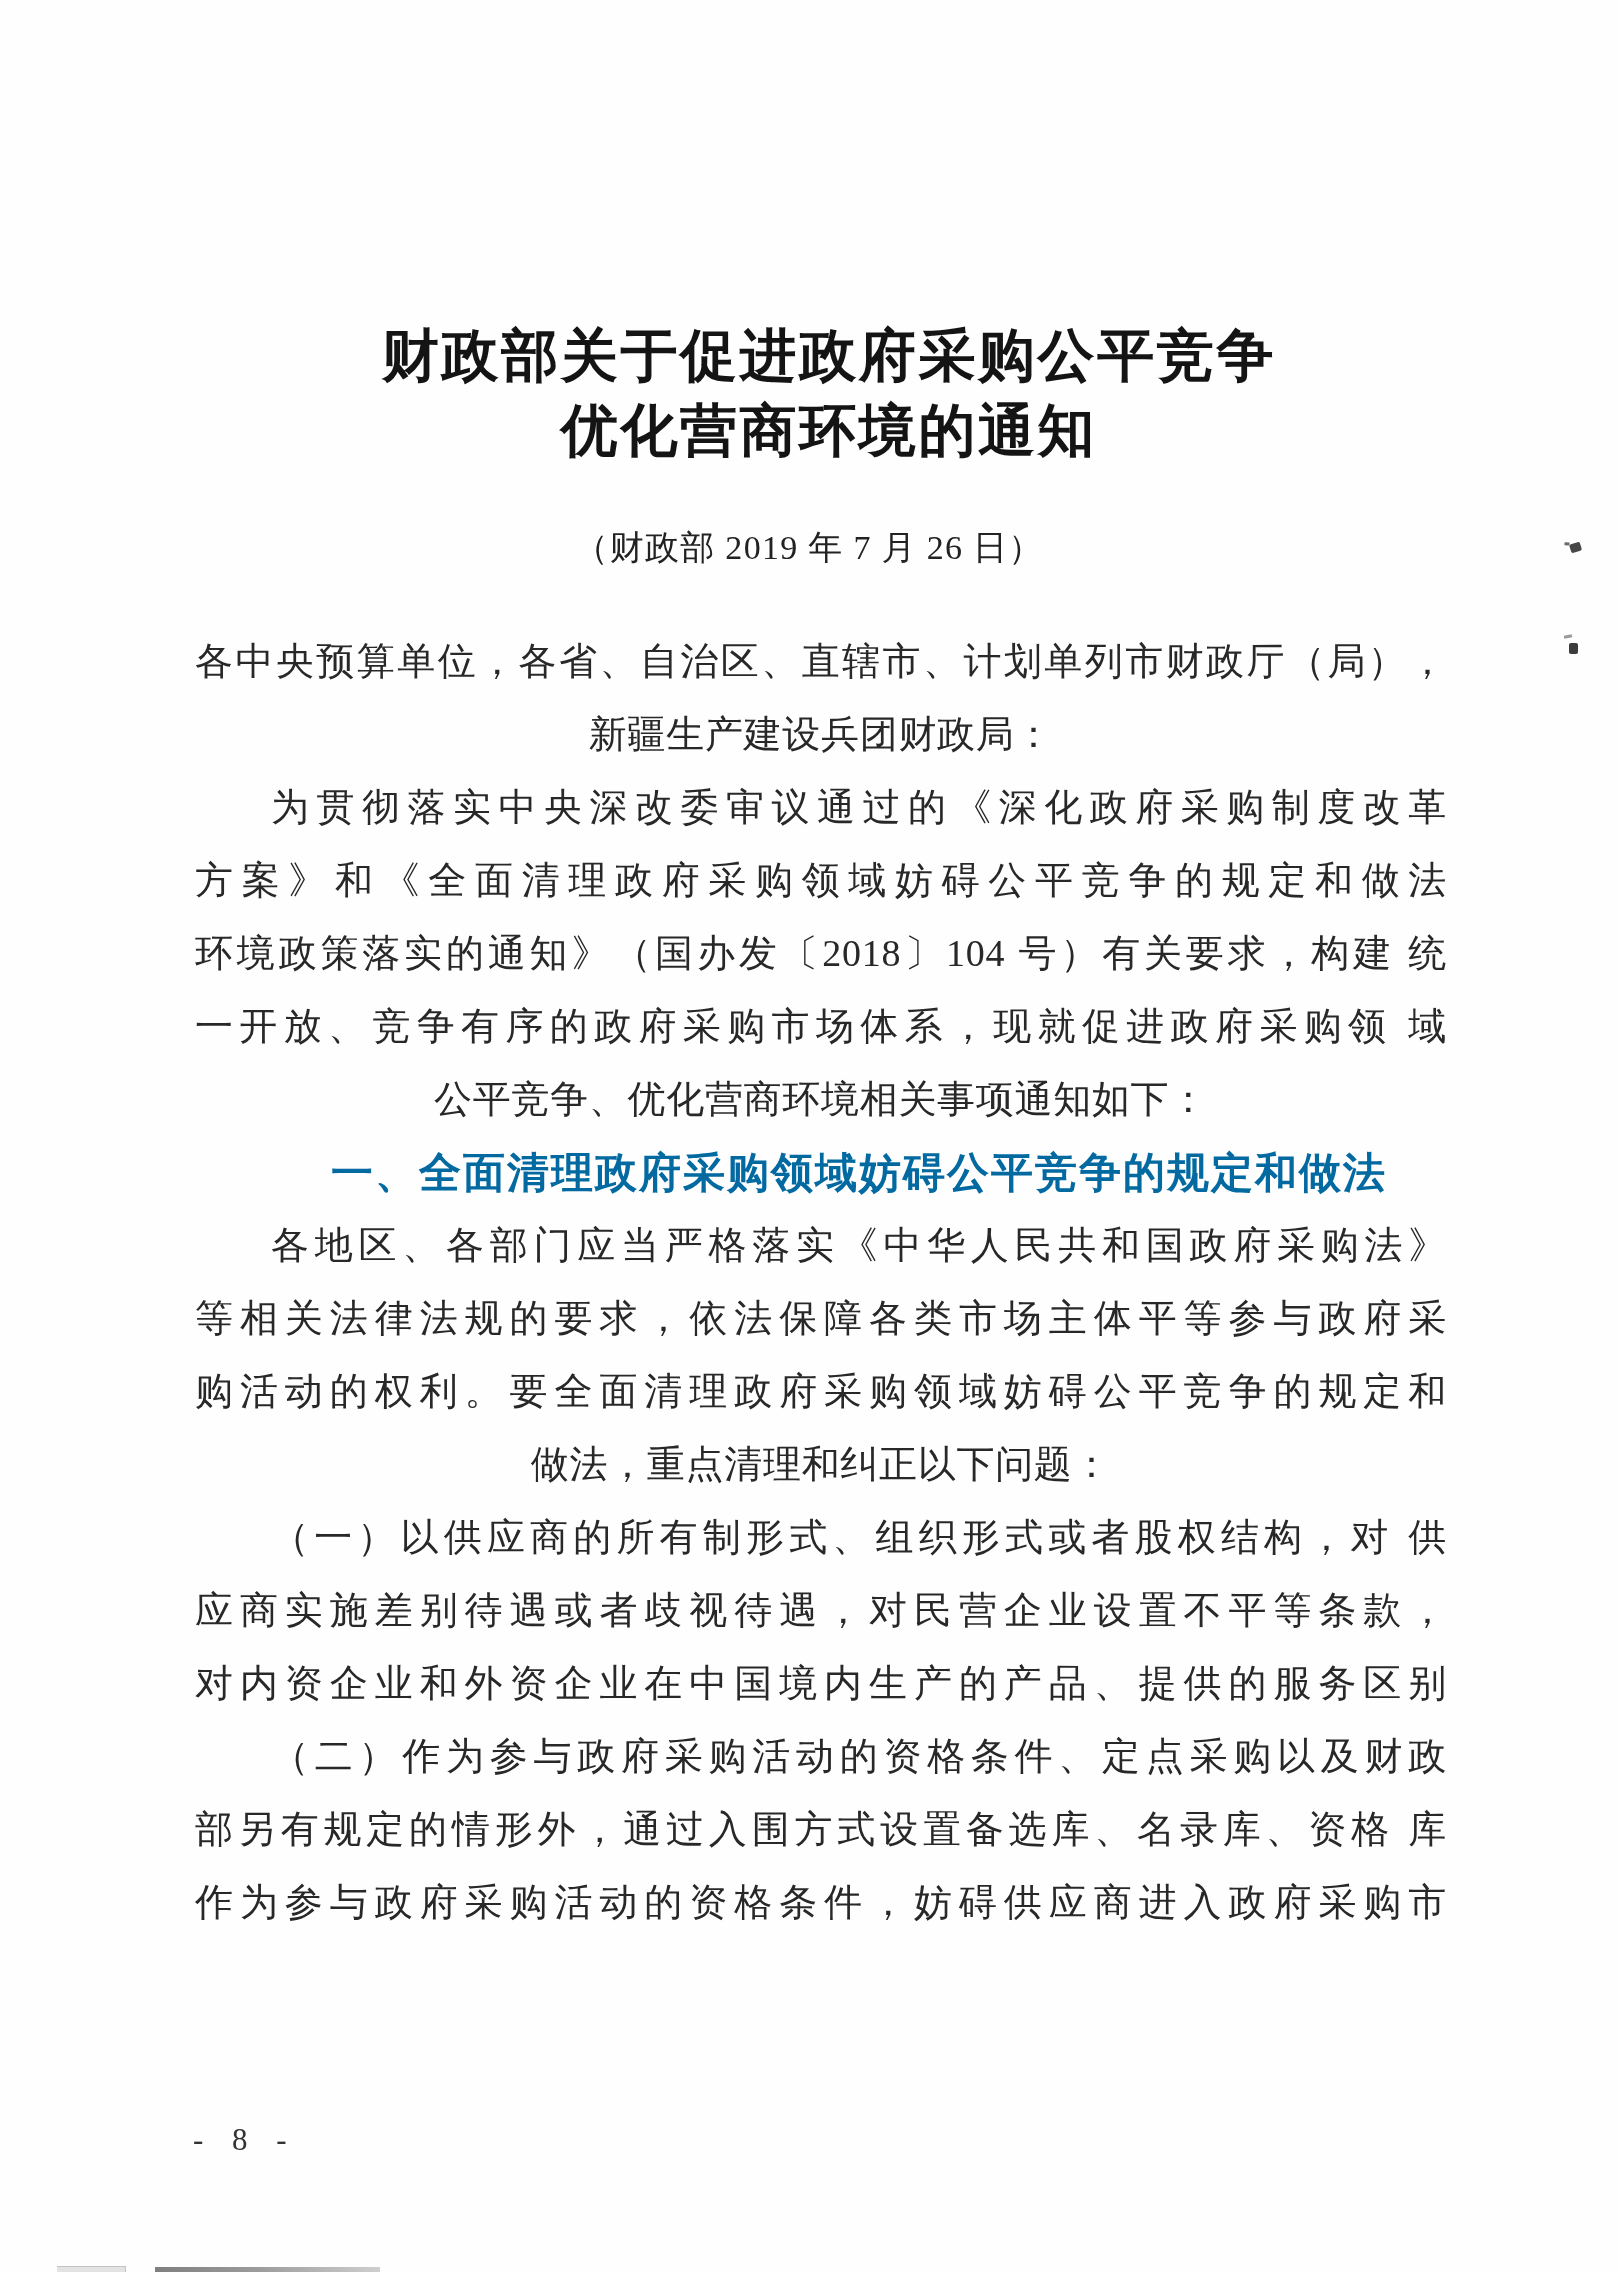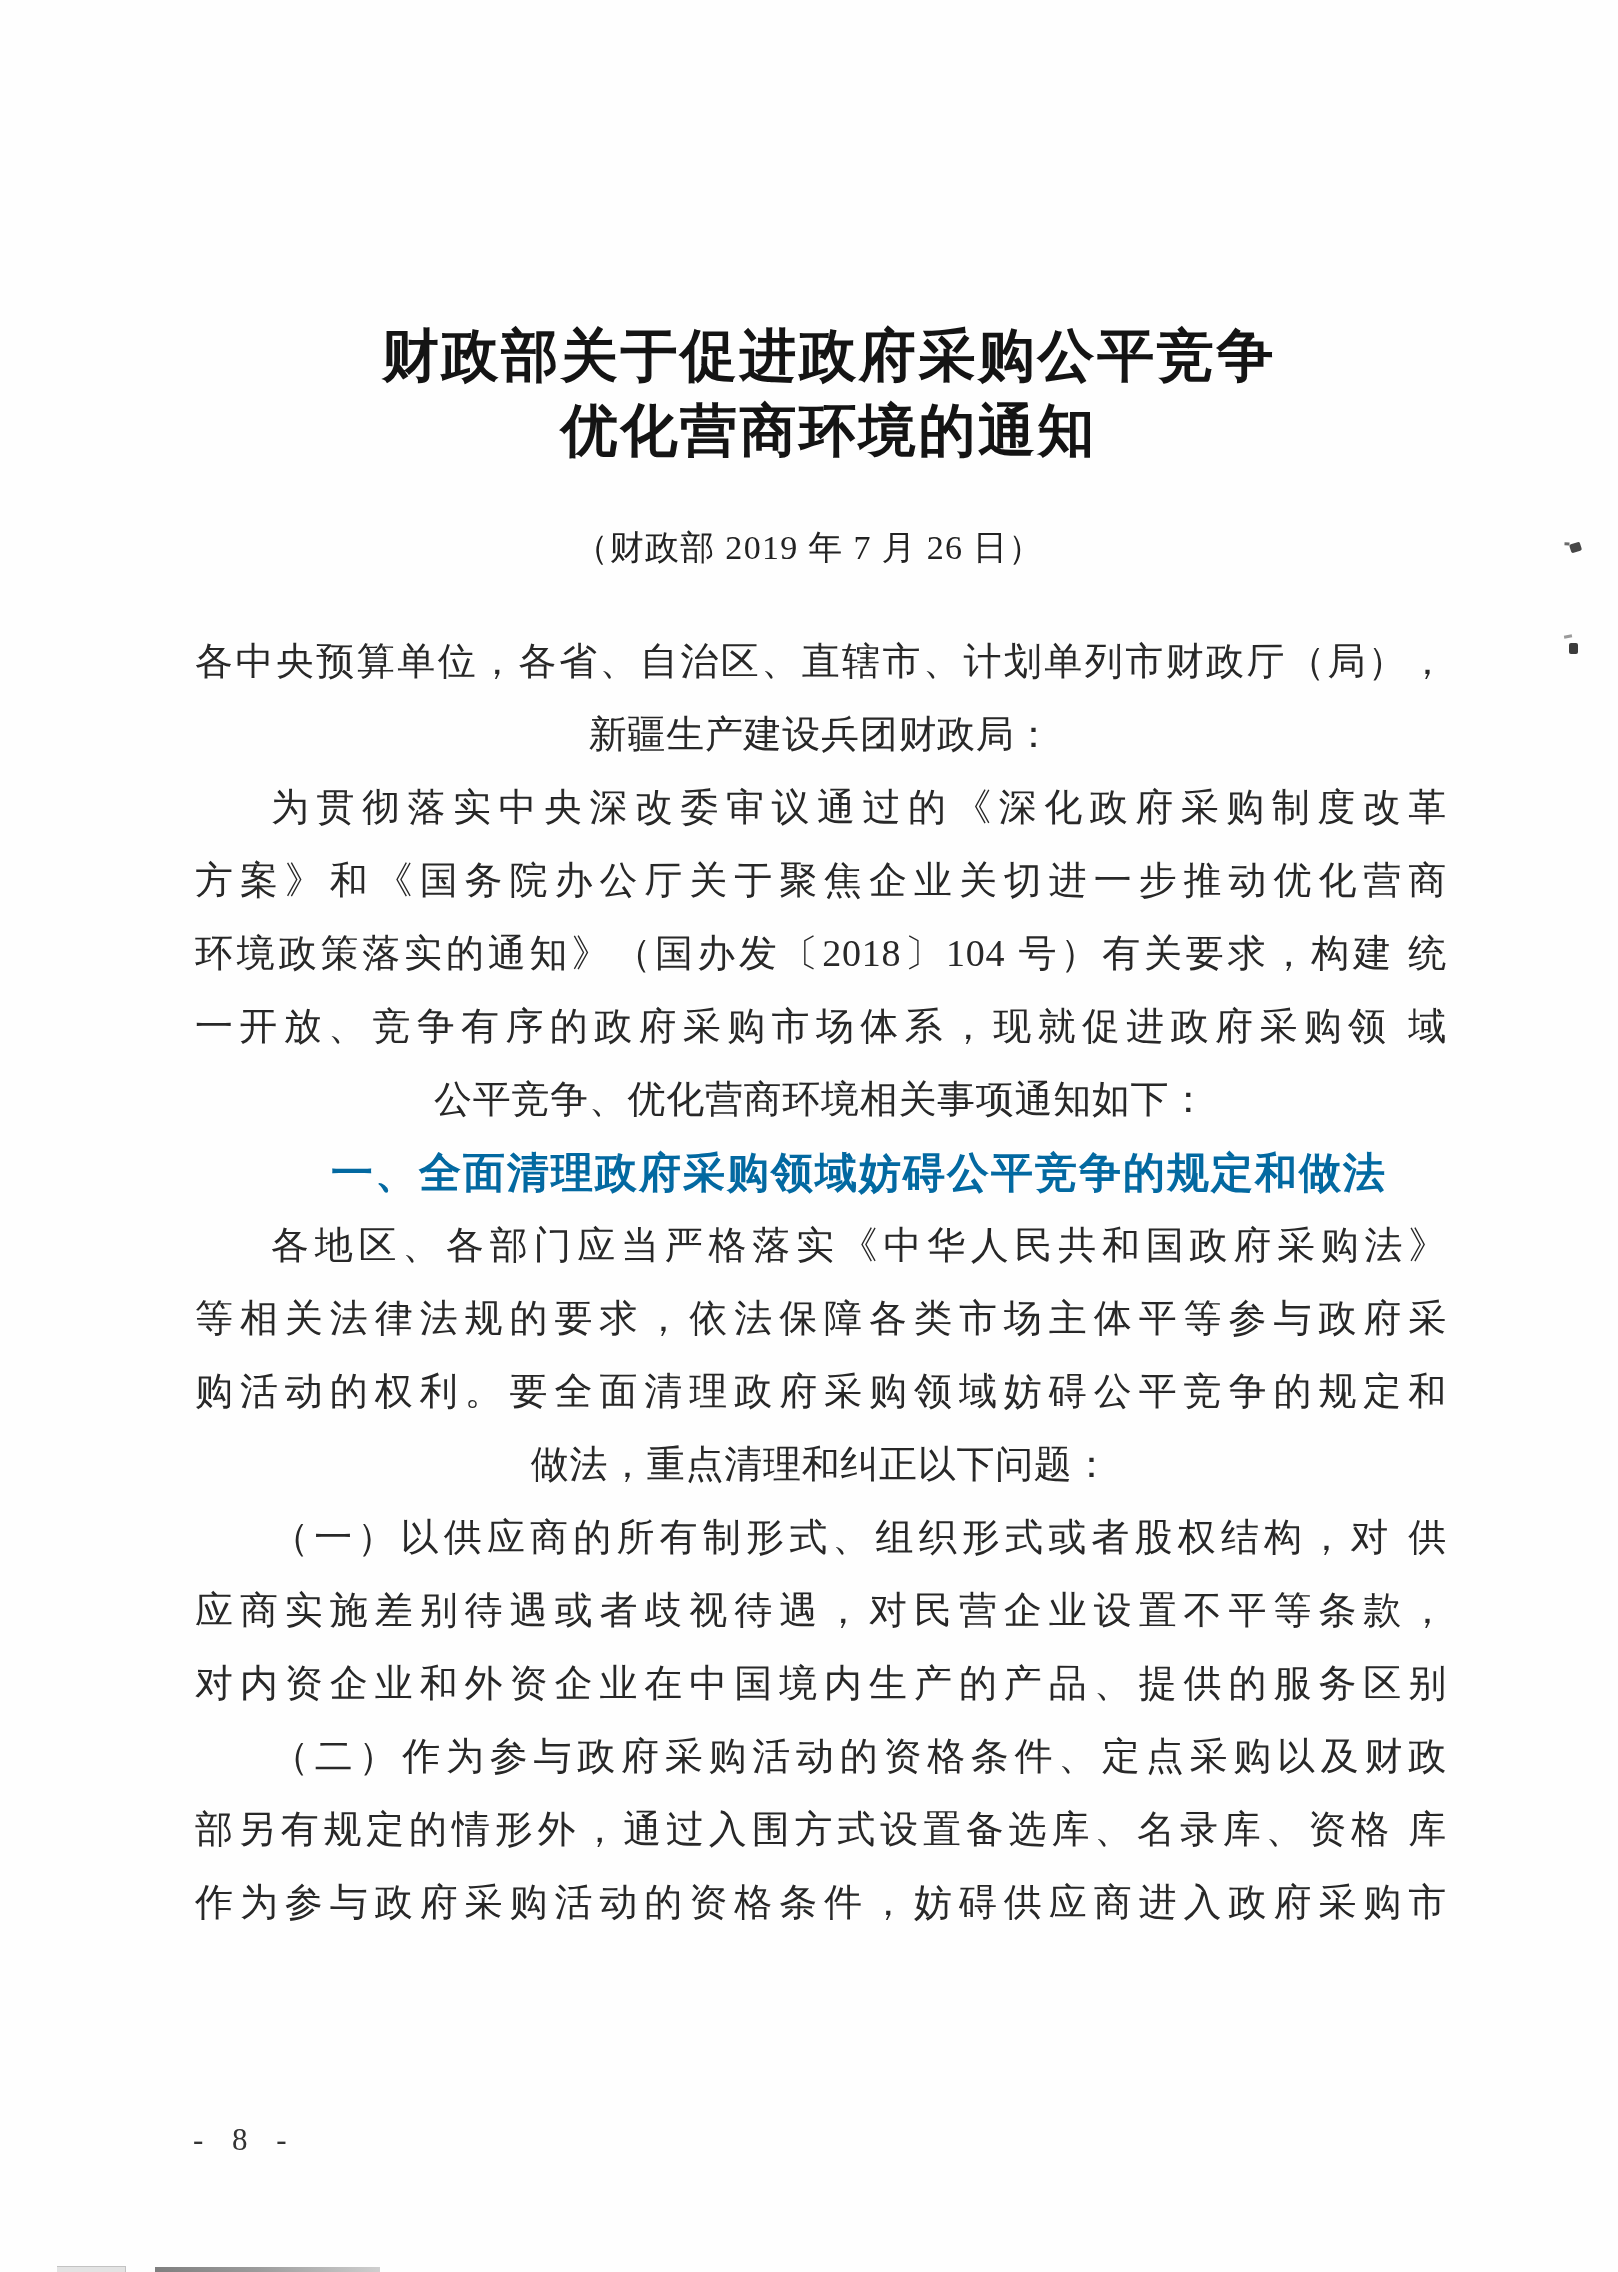--- a/index.html
+++ b/index.html
@@ -117,21 +117,21 @@
   <div class="title-line" id="title-line-1">财政部关于促进政府采购公平竞争</div>
 
   <div class="title-line" id="title-line-2">优化营商环境的通知</div>
 
   <div class="subtitle">（财政部 2019 年 7 月 26 日）</div>
 
   <div class="doc-body" id="body-lines">
       <div class="line justify">各中央预算单位，各省、自治区、直辖市、计划单列市财政厅（局），</div>
       <div class="line">新疆生产建设兵团财政局：</div>
       <div class="line justify indent">为贯彻落实中央深改委审议通过的《深化政府采购制度改革</div>
-      <div class="line justify">方案》和《国务院办公厅关于聚焦企业关切进一步推动优化营商</div>
+      <div class="line justify">方案》和《全面清理政府采购领域妨碍公平竞争的规定和做法</div>
       <div class="line justify">环境政策落实的通知》（国办发〔2018〕104 号）有关要求，构建 统</div>
       <div class="line justify">一开放、竞争有序的政府采购市场体系，现就促进政府采购领 域</div>
       <div class="line">公平竞争、优化营商环境相关事项通知如下：</div>
       <div class="line indent bold">一、全面清理政府采购领域妨碍公平竞争的规定和做法</div>
       <div class="line justify indent">各地区、各部门应当严格落实《中华人民共和国政府采购法》</div>
       <div class="line justify">等相关法律法规的要求，依法保障各类市场主体平等参与政府采</div>
       <div class="line justify">购活动的权利。要全面清理政府采购领域妨碍公平竞争的规定和</div>
       <div class="line">做法，重点清理和纠正以下问题：</div>
       <div class="line justify indent">（一）以供应商的所有制形式、组织形式或者股权结构，对 供</div>
       <div class="line justify">应商实施差别待遇或者歧视待遇，对民营企业设置不平等条款，</div>

